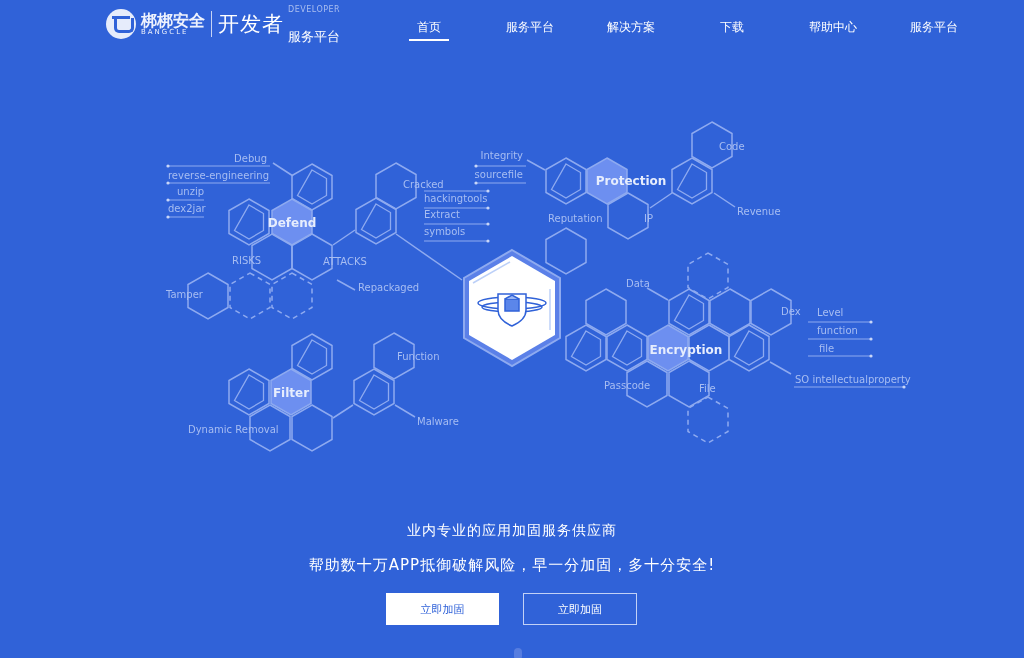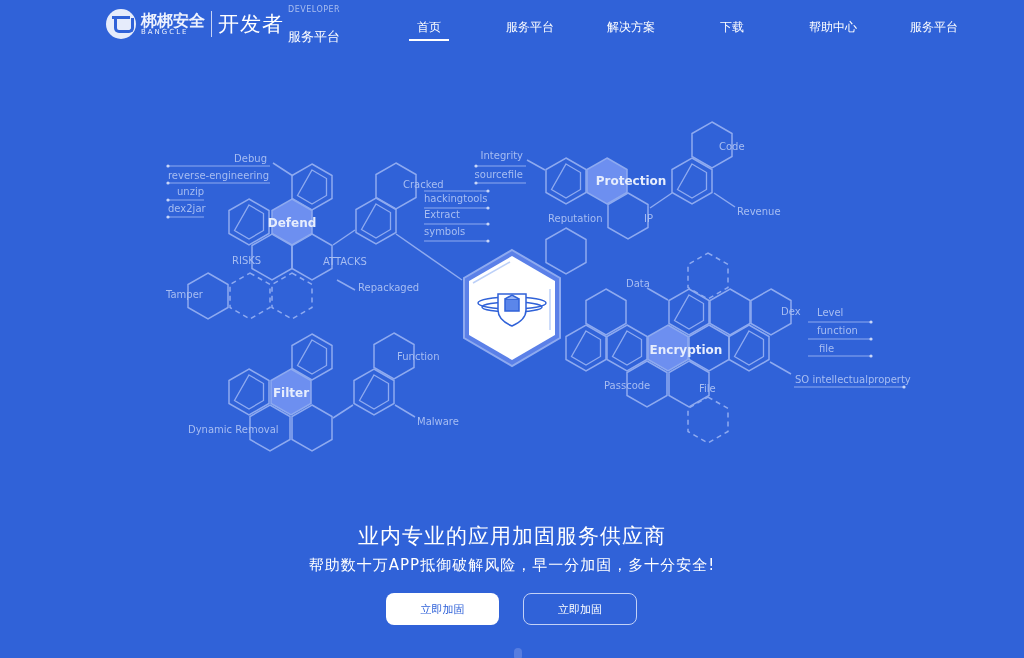--- a/index.html
+++ b/index.html
@@ -15,23 +15,23 @@
   .logo-en { font-size: 7px; color: #eef2fd; letter-spacing: 2px; margin-top: 0; }
   .logo-divider { width: 1px; height: 26px; background: #c6d3f5; margin: 0 6px; }
   .dev-cn { font-size: 21px; color: #fff; letter-spacing: 1px; }
   .dev-sub { margin-left: 4px; display: flex; flex-direction: column; line-height: 1; }
   .dev-en { font-size: 8px; color: #a9bdf0; letter-spacing: 0.5px; }
   .dev-svc { font-size: 13px; color: #fff; margin-top: 16px; }
   .nav { position: absolute; top: 0; left: 360px; height: 50px; display: flex; }
   .nav-item { position: absolute; top: 19px; font-size: 12px; color: #fff; white-space: nowrap; cursor: pointer; margin-left: 15px; }
   .nav-item.active::after { content: ""; position: absolute; left: -8px; right: -8px; top: 20px; height: 2px; background: #fff; }
   svg.graphic { position: absolute; left: 0; top: 0; }
-  .hero-title { position: absolute; top: 522px; left: 0; width: 1024px; text-align: center; font-size: 21px; color: #fff; letter-spacing: 1px; }
+  .hero-title { position: absolute; top: 522px; left: 0; width: 1024px; text-align: center; font-size: 14px; color: #fff; letter-spacing: 1px; }
   .hero-sub { position: absolute; top: 556px; left: 0; width: 1024px; text-align: center; font-size: 15px; color: #ffffff; letter-spacing: 1px; }
-  .btn { position: absolute; top: 593px; height: 32px; border-radius: 8px; font-size: 11px; display: flex; align-items: center; justify-content: center; cursor: pointer; }
+  .btn { position: absolute; top: 593px; height: 32px; border-radius: 0; font-size: 11px; display: flex; align-items: center; justify-content: center; cursor: pointer; }
   .btn-primary { left: 386px; width: 113px; background: #fff; color: #3062d8; }
   .btn-outline { left: 523px; width: 114px; border: 1px solid #c2d1f6; color: #fff; }
   .scroll-hint { position: absolute; left: 514px; top: 648px; width: 8px; height: 12px; border-radius: 4px; background: #6f90e6; opacity: .6; }
 </style>
 </head>
 <body>
 
 <div class="header">
   <div class="logo">
     <div class="logo-mark"></div>

